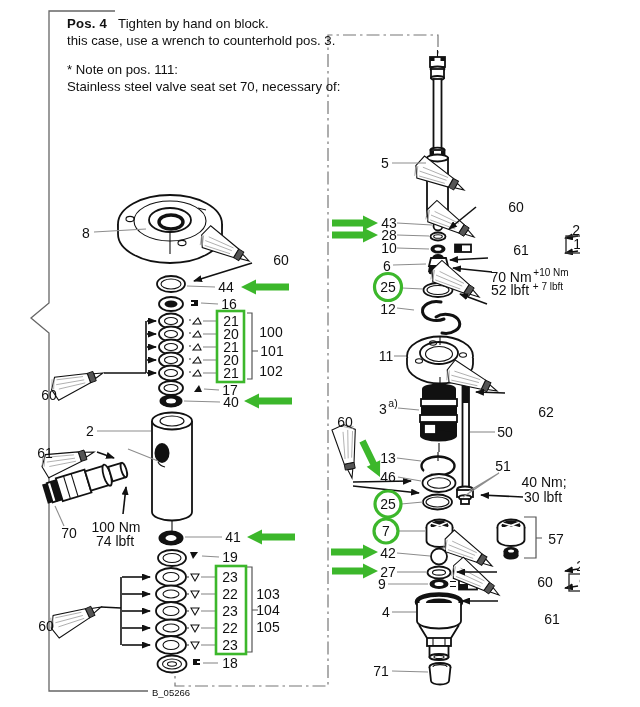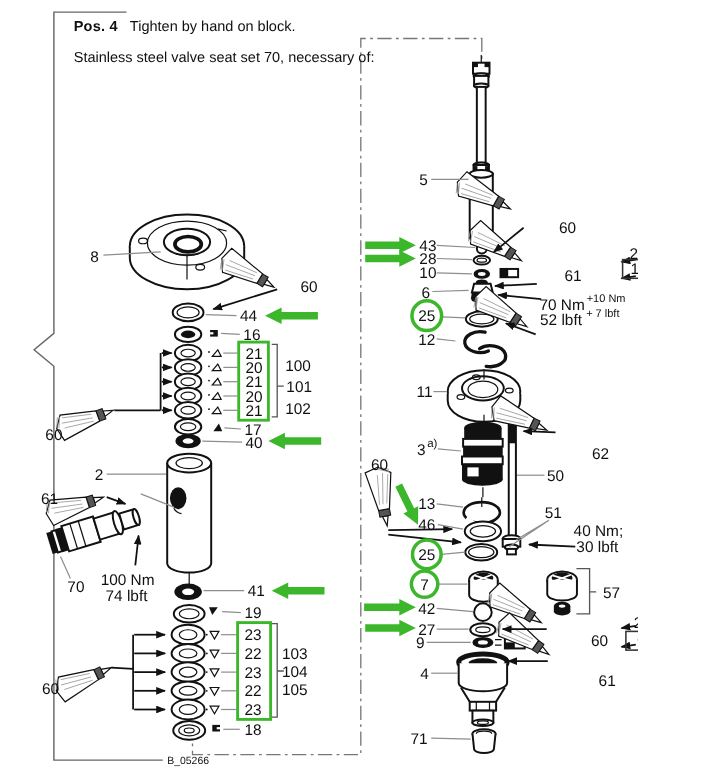--- a/index.html
+++ b/index.html
@@ -21,21 +21,23 @@
   .lbl{fill:#101010;}
   text{font-family:"Liberation Sans",sans-serif;}
 </style>
 </head>
 <body>
 
 <div id="stage">
 
   <div id="note">
     <div><b>Pos. 4</b>&nbsp;&nbsp;&nbsp;<span>Tighten by hand on block.</span></div>
+    <div>this case, use a wrench to counterhold pos. 3.</div>
     <div class="gap"></div>
+    <div>* Note on pos. 111:</div>
     <div>Stainless steel valve seat set 70, necessary of:</div>
   </div>
 
   <svg id="diagram" width="640" height="707" viewBox="0 0 640 707">
     <defs>
       <marker id="ah" markerWidth="9" markerHeight="7" refX="8" refY="3.5" orient="auto" markerUnits="userSpaceOnUse">
         <path d="M0,0 L9,3.5 L0,7 Z" fill="#111"></path>
       </marker>
       <g id="tube">
         <path class="thin" d="M0,0 L-9,-2.6 L-9,2.6 Z"></path>

